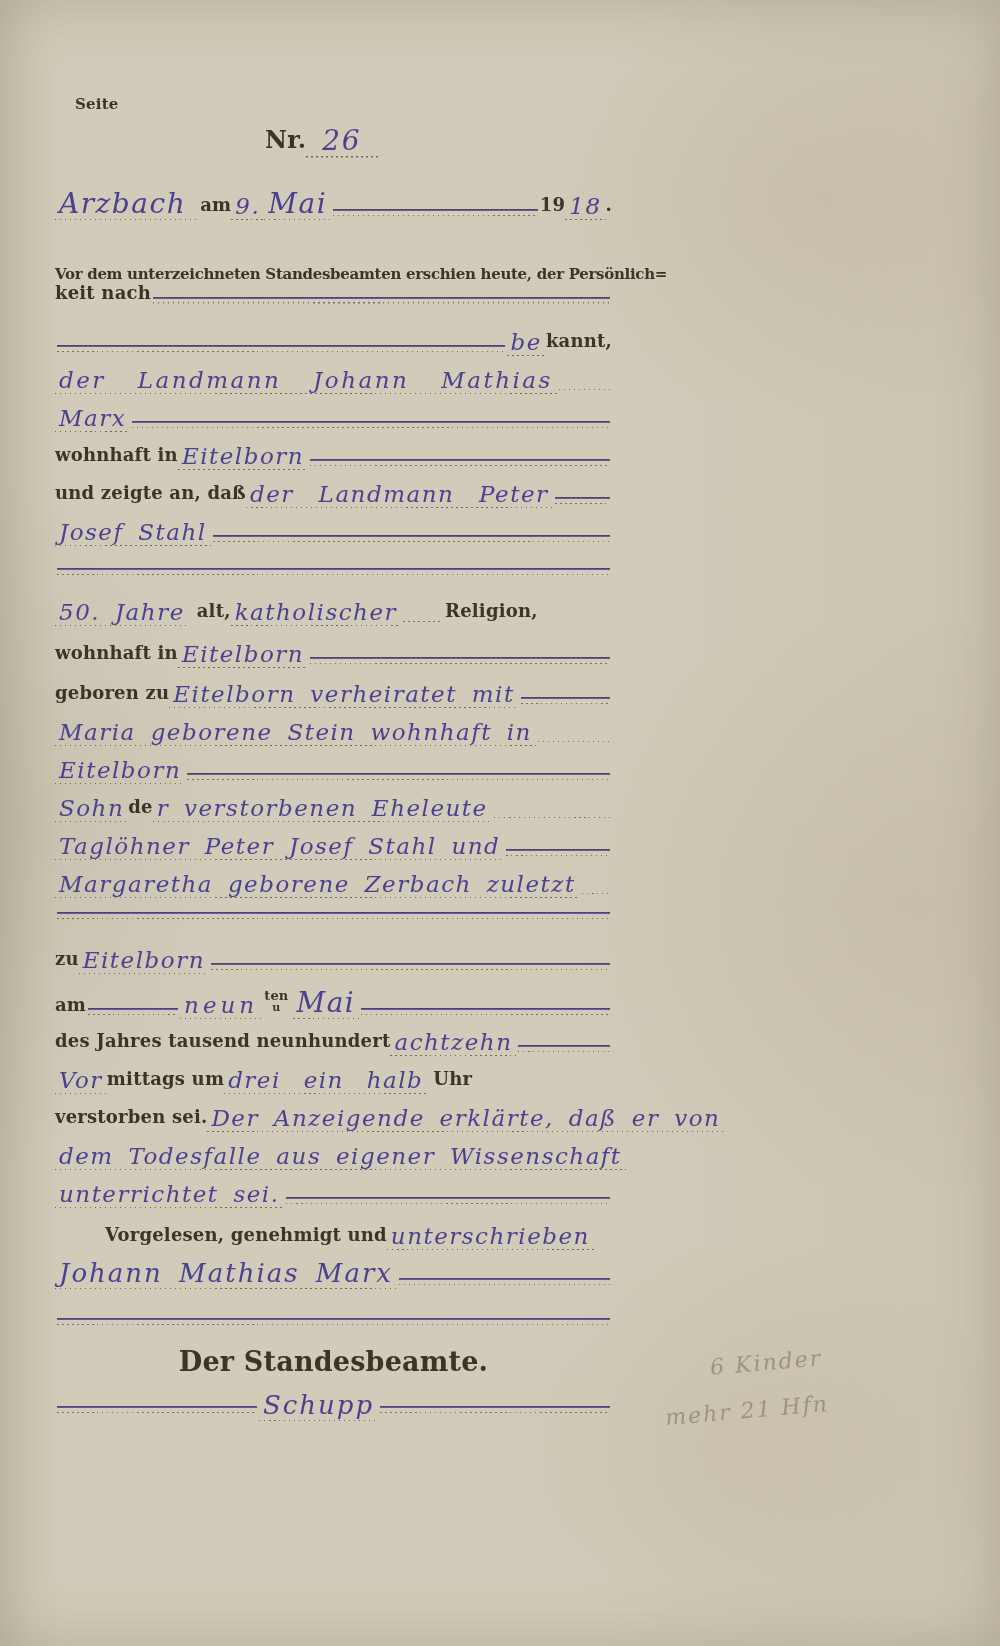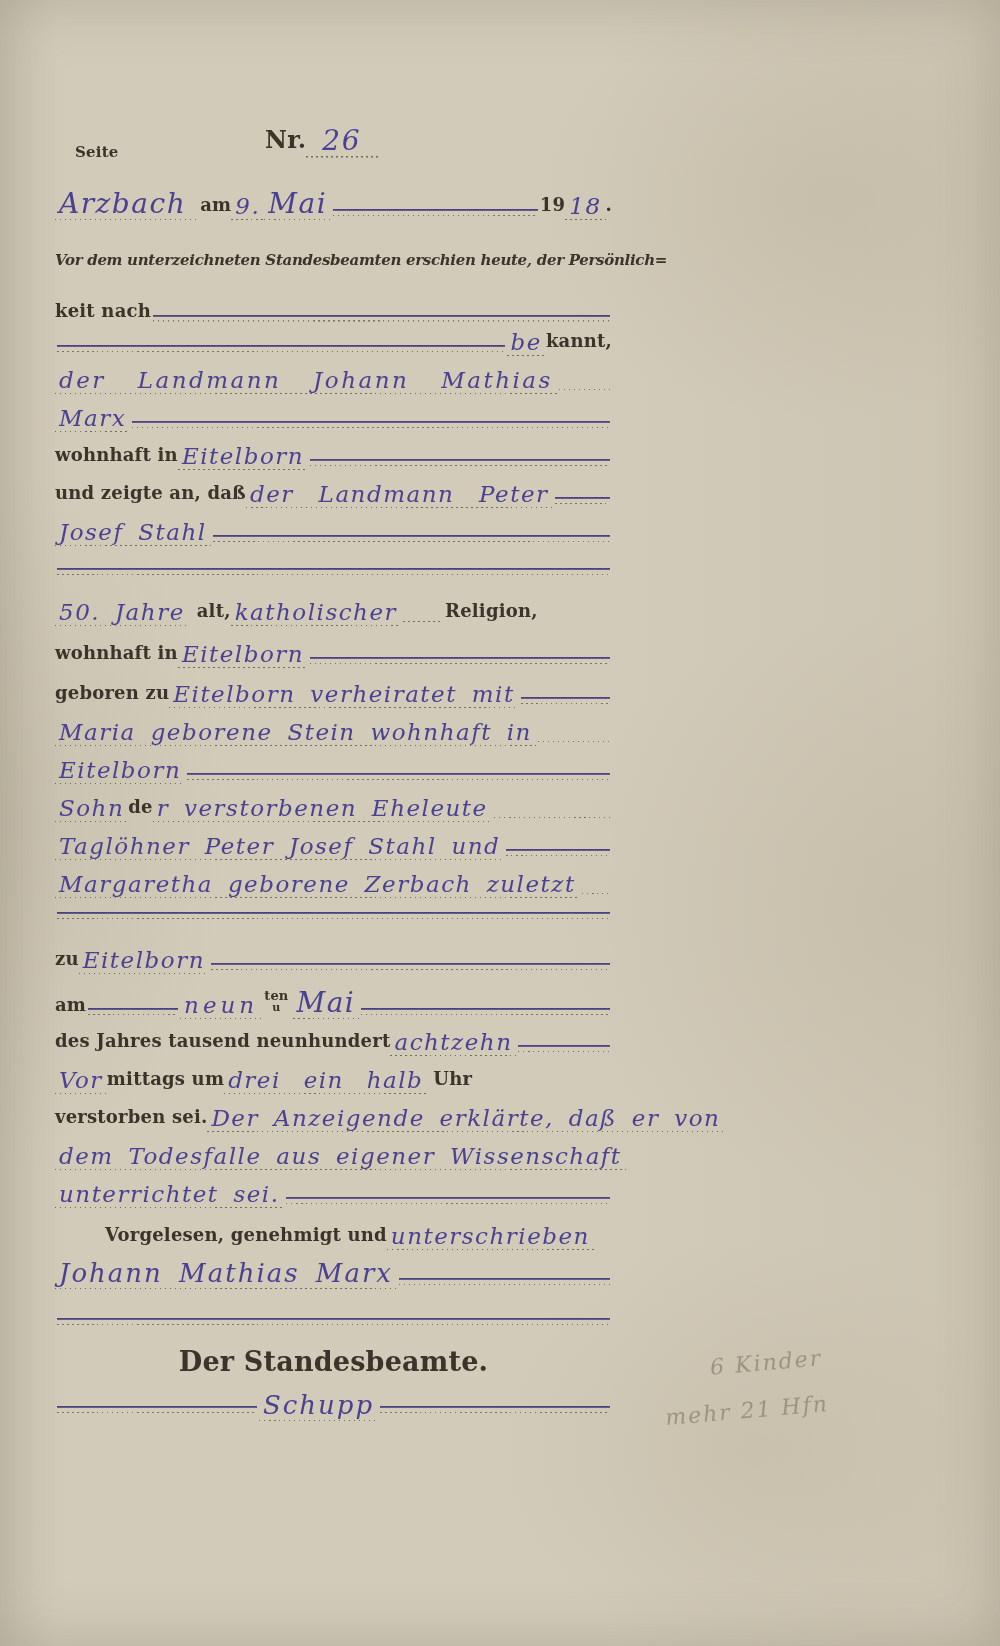--- a/index.html
+++ b/index.html
@@ -19,21 +19,21 @@
     font-family:"DejaVu Serif", serif;
   }
   .row{
     position:absolute; left:55px; width:557px;
     display:flex; align-items:flex-end; white-space:nowrap;
   }
   .print{
     color:#3b342a; font-size:18px; line-height:1.15; padding-bottom:4px;
     font-weight:bold; letter-spacing:0.2px;
   }
-  .print.small{font-size:15px;margin-top:48px;}
+  .print.small{font-size:15px;}
   .print.para{font-size:15px; letter-spacing:-0.3px;}
   .hw{
     color:#4a4291; font-style:italic; font-size:23px; line-height:1.05;
     letter-spacing:1.5px; word-spacing:6px; padding:0 4px 2px 4px;
   }
   .hw.big{font-size:28px;}
   .hw.sig{font-size:26px; letter-spacing:2px;}
   .du{
     background:repeating-linear-gradient(90deg, rgba(62,55,44,0.65) 0 1.5px, rgba(0,0,0,0) 1.5px 5px) left bottom/100% 1.5px no-repeat;
   }
@@ -76,25 +76,25 @@
     <span class="hw big du" style="padding-right:14px;">Arzbach</span>
     <span class="print">am</span>
     <span class="hw du">9.</span>
     <span class="hw big du">Mai</span>
     <span class="fill"></span>
     <span class="print">19</span>
     <span class="hw du">18</span>
     <span class="print">.</span>
   </div>
 
-  <div class="row" style="top:252px;font-style:italic;">
+  <div class="row" style="top:266px;">
     <span class="print para">Vor dem unterzeichneten Standesbeamten erschien heute, der Persönlich=</span>
   </div>
 
-  <div class="row" style="top:301px;justify-content:flex-end;">
+  <div class="row" style="top:283px;justify-content:flex-end;">
     <span class="print">keit nach</span>
     <span class="fill"></span>
   </div>
 
   <div class="row" style="top:330px;">
     <span class="fill"></span>
     <span class="hw du">be</span>
     <span class="print">kannt,</span>
   </div>
 

